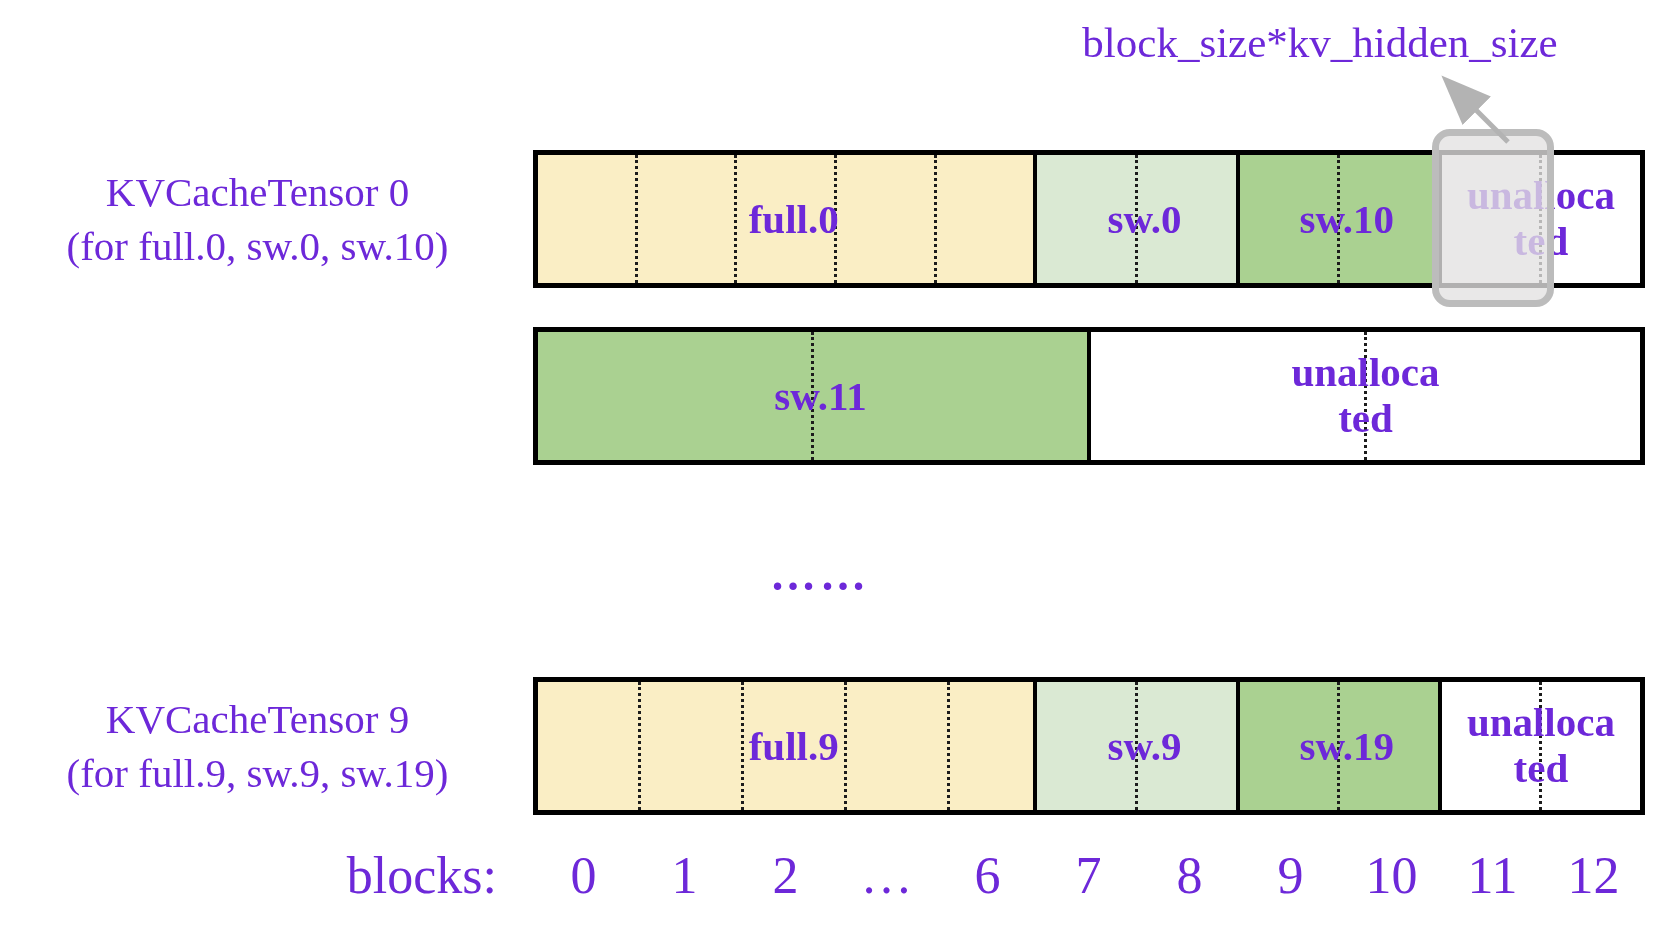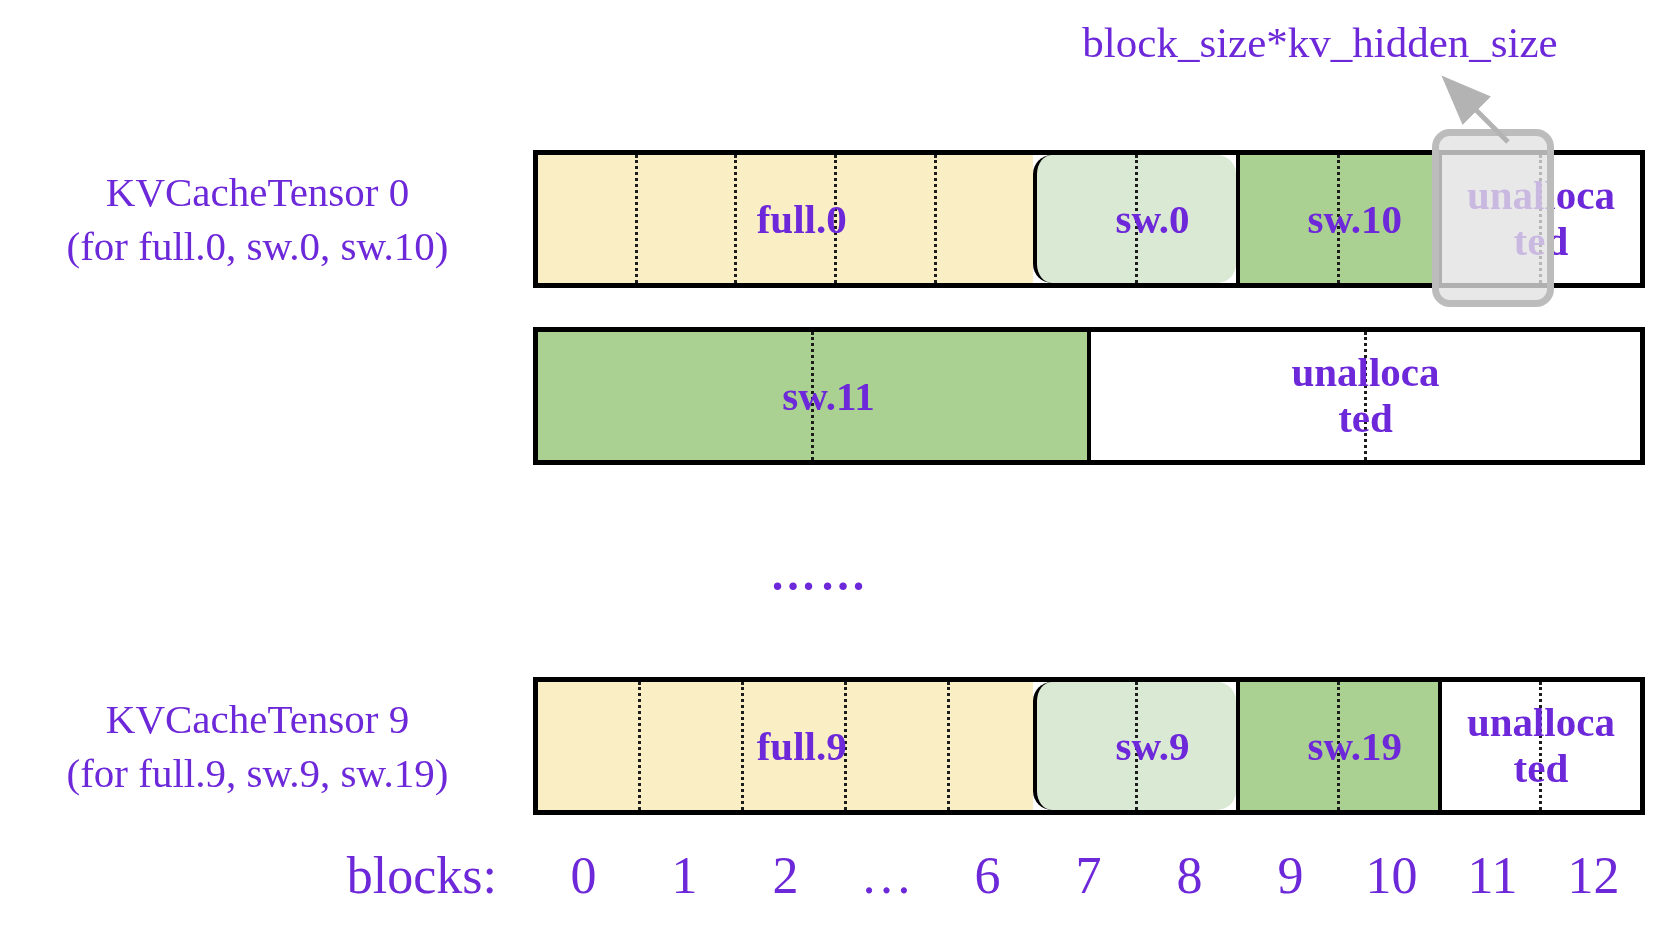--- a/index.html
+++ b/index.html
@@ -25,27 +25,27 @@
     font-size:41px;line-height:1.32;text-align:center;white-space:nowrap;
   }
   .bar{
     position:absolute;left:533px;top:0;width:1112px;height:138px;
     box-sizing:border-box;border:5px solid #000;
     display:flex;background:#fff;
   }
   .sec{position:relative;display:flex;box-sizing:border-box;}
   .sec + .sec{border-left:4px solid #000;}
   .sec-full{flex:5;}
-  .sec-sw{flex:2;border-radius:19px;}
+  .sec-sw{flex:2;}
   .sec-sw2{flex:2;}
   .sec-unalloc{flex:2;background:#ffffff;}
   .cell{flex:1;box-sizing:border-box;}
   .cell + .cell{border-left:3px dotted #1c1c1c;}
   .sec-label{
-    position:absolute;left:16px;top:0;width:100%;height:100%;
+    position:absolute;left:8px;top:0;width:100%;height:100%;
     display:flex;align-items:center;justify-content:center;
     font-weight:bold;font-size:41px;z-index:1;pointer-events:none;
   }
   .unalloc-label{
     position:absolute;left:0;top:0;width:100%;height:100%;
     display:flex;flex-direction:column;align-items:center;justify-content:center;
     font-weight:bold;font-size:41px;line-height:1.12;z-index:1;pointer-events:none;
   }
   
   .highlight-box{

